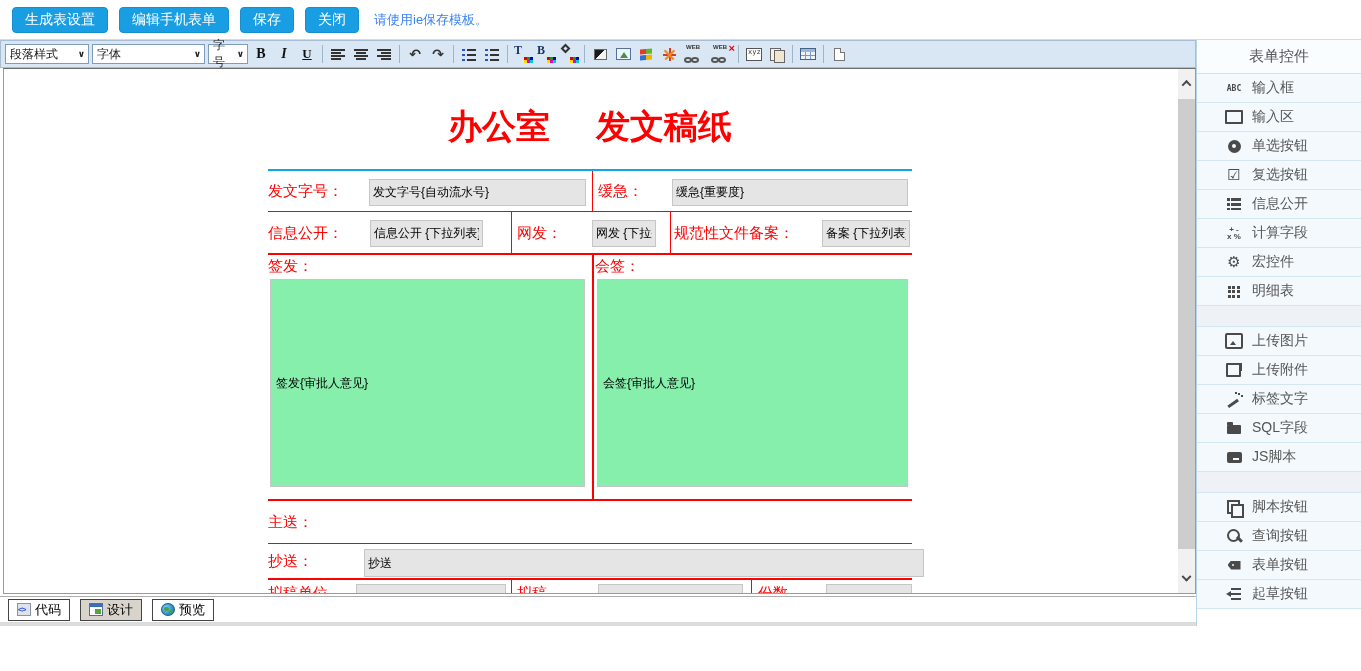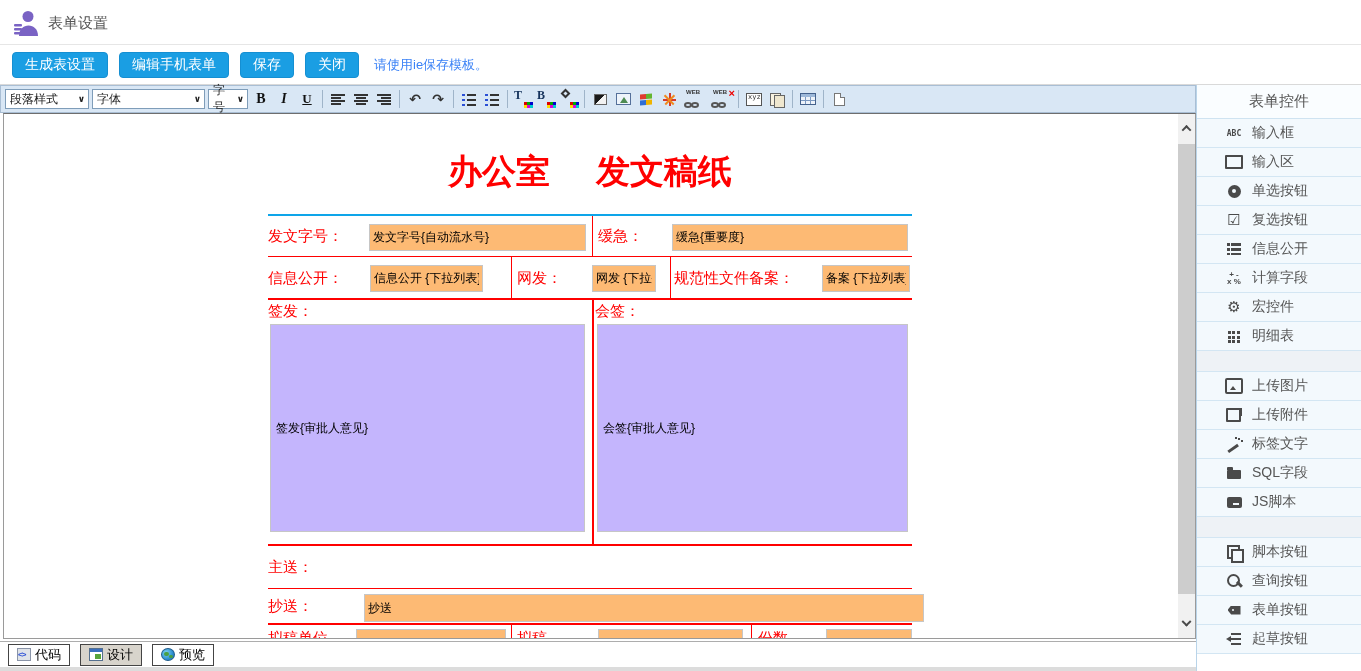--- a/index.html
+++ b/index.html
@@ -90,23 +90,23 @@
 .r1{top:0;height:43px;border-top:2px solid #0ea5e9;border-bottom:1px solid #ff0000}
 .r2{top:43px;height:43px;border-bottom:2px solid #ff0000}
 .r3{top:86px;height:246px;border-bottom:2px solid #ff0000}
 .r4{top:332px;height:43px;border-bottom:1px solid #ff0000}
 .r5{top:375px;height:36px;border-bottom:2px solid #ff0000}
 .r6{top:411px;height:44px}
 .vd{position:absolute;top:0;bottom:0;width:1px;background:#ff0000}
 .vd.thick{width:2px}
 .flabel{position:absolute;color:#ff0000;font-size:15px;top:50%;transform:translateY(-50%);white-space:nowrap}
 .flabel.toplab{top:2px;transform:none}
-.fin{position:absolute;border:1px solid #c6c6c6;background:#fdba74;font-size:12px;color:#000;
+.fin{position:absolute;border:1px solid #c6c6c6;background:#e5e5e5;font-size:12px;color:#000;
   padding:0 3px;font-family:inherit;outline:none;white-space:nowrap;overflow:hidden}
-.ta{position:absolute;border:1px solid #c6c6c6;background:#c4b5fd}
+.ta{position:absolute;border:1px solid #c6c6c6;background:#86efac}
 .ta span{position:absolute;left:5px;top:95px;font-size:12px;color:#000;white-space:nowrap}
 
 
 .scroll{position:absolute;top:0;right:0;bottom:0;width:17px;background:#f1f1f1}
 .sbtn{position:absolute;left:0;width:17px;height:28px;display:flex;align-items:center;justify-content:center;cursor:pointer}
 .sbtn.up{top:0}.sbtn.down{bottom:0}
 .sbtn i{width:7px;height:7px;border-left:2px solid #4a4a4a;border-top:2px solid #4a4a4a}
 .sbtn.up i{transform:rotate(45deg) translate(1px,1px)}
 .sbtn.down i{transform:rotate(225deg) translate(2px,2px)}
 .sthumb{position:absolute;left:0;top:30px;width:17px;height:450px;background:#cdcdcd;cursor:pointer}
@@ -172,32 +172,20 @@
   background:repeating-linear-gradient(#4a4a4a 0 2.5px,transparent 2.5px 5px)}
 .i-draft::before{content:"";position:absolute;left:1px;top:5px;width:0;height:0;
   border-top:3px solid transparent;border-bottom:3px solid transparent;border-right:5px solid #4a4a4a}
 .lbl{white-space:nowrap}
 </style>
 </head>
 <body>
 
 <div class="app">
 
-  <div class="header">
-    <span class="pico">
-      <svg width="24" height="26" viewBox="0 0 24 26">
-        <circle cx="14" cy="6.5" r="5.5" fill="#7a63c4"></circle>
-        <path d="M5 26c0-7 4.5-10.5 9.5-10.5S24 19 24 26z" fill="#7a63c4"></path>
-        <rect x="0" y="14" width="8" height="2.4" rx="1" fill="#7a63c4"></rect>
-        <rect x="0" y="18" width="8" height="2.4" rx="1" fill="#7a63c4"></rect>
-        <rect x="0" y="22" width="8" height="2.4" rx="1" fill="#7a63c4"></rect>
-      </svg>
-    </span>
-    <span class="htitle">表单设置</span>
-  </div>
 
   <div class="actionbar">
     <button class="abtn">生成表设置</button>
     <button class="abtn">编辑手机表单</button>
     <button class="abtn">保存</button>
     <button class="abtn">关闭</button>
     <span class="notice">请使用ie保存模板。</span>
   </div>
 
   <div class="main">

